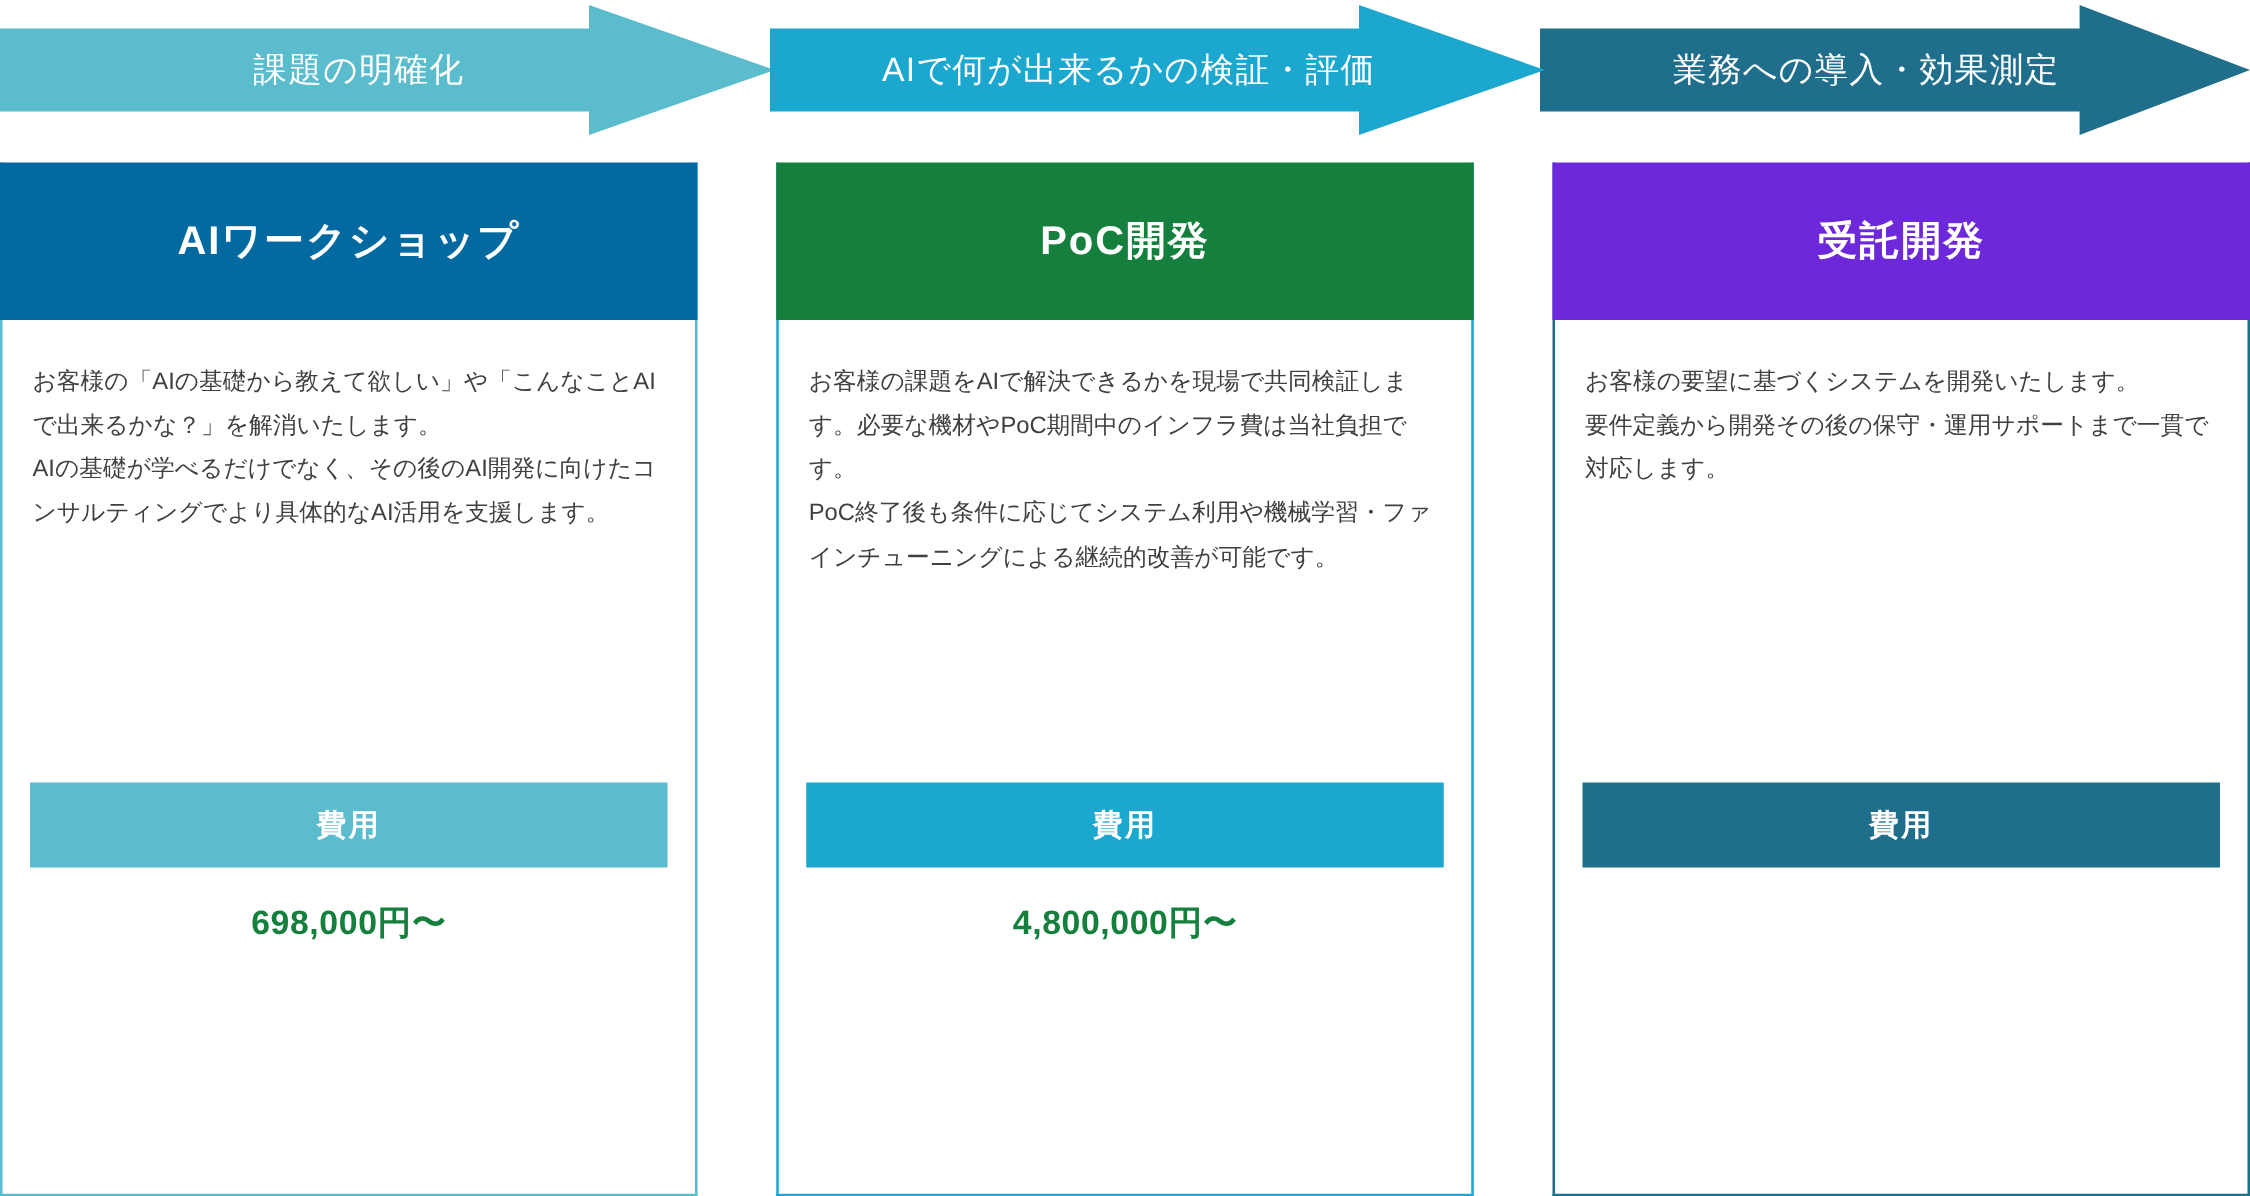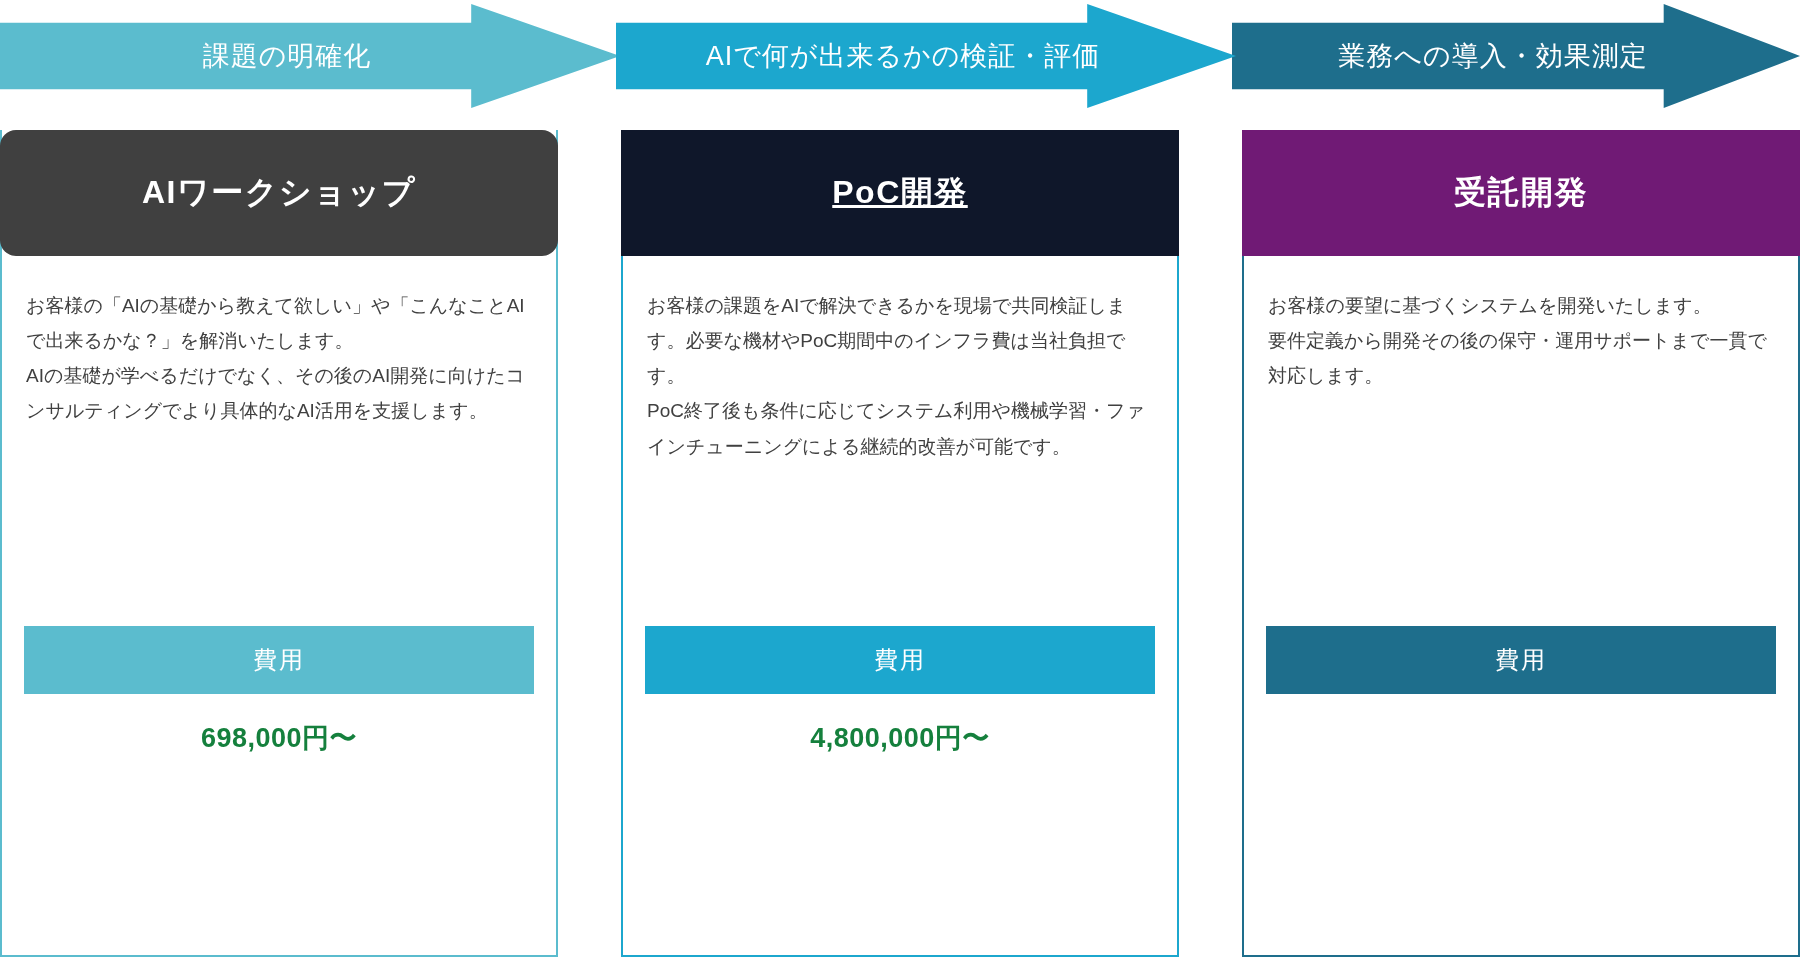--- a/index.html
+++ b/index.html
@@ -89,23 +89,23 @@
     height: 126px;
     display: flex;
     align-items: center;
     justify-content: center;
     color: #ffffff;
     font-size: 32px;
     font-weight: bold;
     letter-spacing: 1.5px;
     margin: 0 -2px;
   }
-  .card-1 .card-header { background: #404040; border-radius: 16px; }
-  .card-2 .card-header { background: #0f172a; text-decoration: underline; }
-  .card-3 .card-header { background: #701a75; }
+  .card-1 .card-header { background: #0369a1; }
+  .card-2 .card-header { background: #15803d; }
+  .card-3 .card-header { background: #6d28d9; }
 
   .card-body {
     padding: 32px 24px 0 24px;
     font-size: 19px;
     line-height: 1.85;
     color: #404040;
     height: 382px;
     box-sizing: border-box;
   }
   .card-body p {
@@ -116,21 +116,21 @@
     position: absolute;
     left: 22px;
     right: 22px;
     top: 496px;
     height: 68px;
     display: flex;
     align-items: center;
     justify-content: center;
     color: #ffffff;
     font-size: 24px;
-    font-weight: normal;
+    font-weight: bold;
     letter-spacing: 2px;
   }
   .card-1 .cost-bar { background: #5BBCCE; }
   .card-2 .cost-bar { background: #1CA7CE; }
   .card-3 .cost-bar { background: #1E6E8C; }
 
   .price {
     position: absolute;
     left: 0;
     right: 0;

